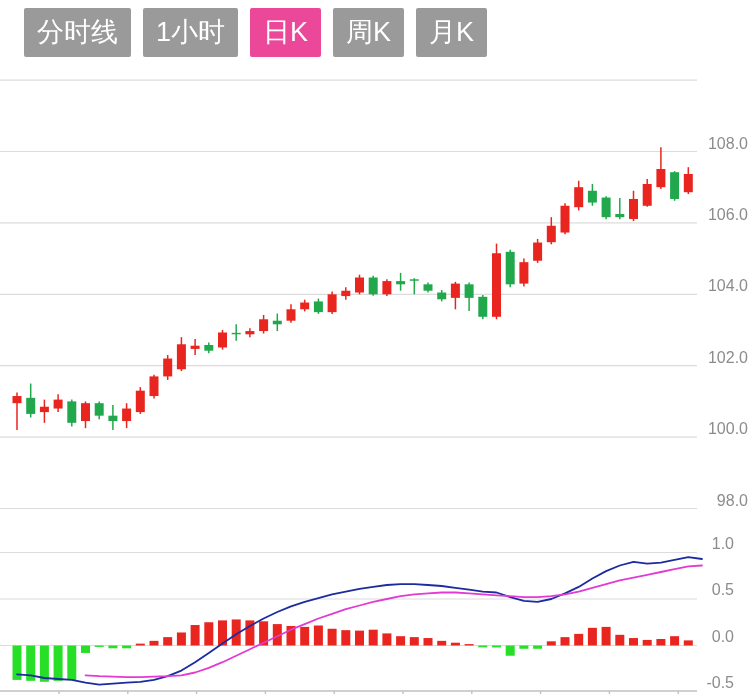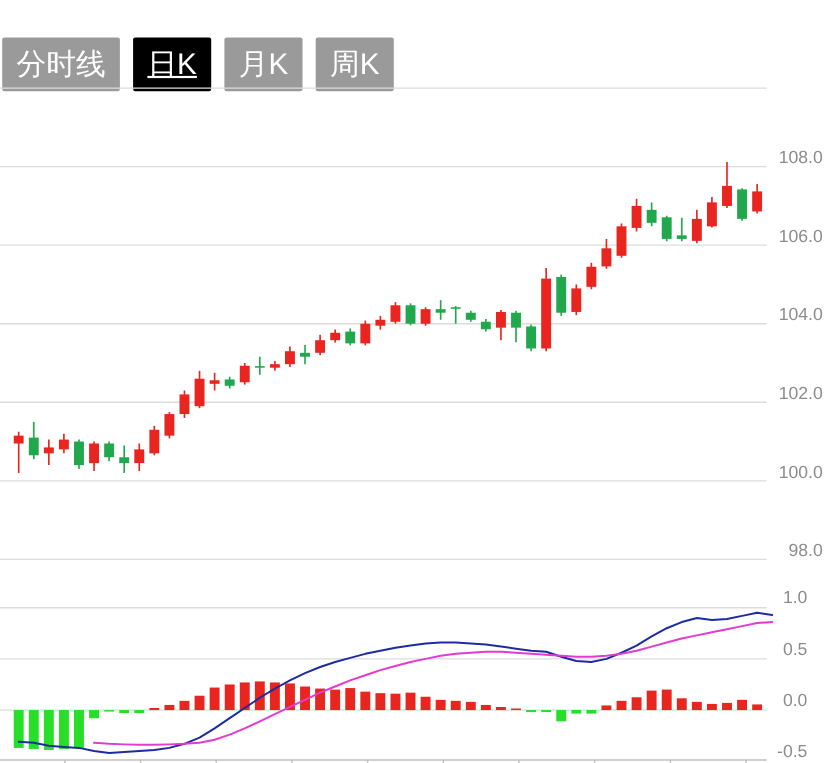--- a/index.html
+++ b/index.html
@@ -1,34 +1,35 @@
 <!DOCTYPE html>
 <html><head>
 <meta charset="utf-8">
 <style>
   html,body{margin:0;padding:0;background:#fff;}
   body{width:755px;height:694px;overflow:hidden;
        font-family:"Liberation Sans","DejaVu Sans",sans-serif;}
   #app{position:relative;width:755px;height:694px;background:#fff;}
-  .toolbar{position:absolute;top:8px;left:2px;display:flex;gap:12px;margin-top:26px;}
+  .toolbar{position:absolute;top:8px;left:24px;display:flex;gap:12px;}
   .btn{height:49px;padding:0 13px;background:#9a9a9a;color:#ffffff;
        font-size:27px;line-height:49px;border:none;border-radius:2px;
        cursor:pointer;font-family:inherit;white-space:nowrap;}
-  .btn.active{background:#000000;text-decoration:underline;}
+  .btn.active{background:#ec4899;}
   #chart{position:absolute;top:60px;left:0;}
 </style>
 </head>
 <body>
 
 <div id="app">
   <div class="toolbar">
     <button class="btn">分时线</button>
+    <button class="btn">1小时</button>
     <button class="btn active">日K</button>
+    <button class="btn">周K</button>
     <button class="btn">月K</button>
-    <button class="btn">周K</button>
   </div>
   <svg id="chart" width="755" height="634">
       <line x1="0" y1="20.099999999999994" x2="697" y2="20.099999999999994" stroke="#dcdcdc" stroke-width="1.2"></line>
       <line x1="0" y1="91.5" x2="697" y2="91.5" stroke="#dcdcdc" stroke-width="1.2"></line>
       <line x1="0" y1="162.9" x2="697" y2="162.9" stroke="#dcdcdc" stroke-width="1.2"></line>
       <line x1="0" y1="234.3" x2="697" y2="234.3" stroke="#dcdcdc" stroke-width="1.2"></line>
       <line x1="0" y1="305.70000000000005" x2="697" y2="305.70000000000005" stroke="#dcdcdc" stroke-width="1.2"></line>
       <line x1="0" y1="377.1" x2="697" y2="377.1" stroke="#dcdcdc" stroke-width="1.2"></line>
       <line x1="0" y1="448.5" x2="697" y2="448.5" stroke="#dcdcdc" stroke-width="1.2"></line>
       <text x="748" y="88.5" text-anchor="end" font-size="16" fill="#8c8c8c">108.0</text>

